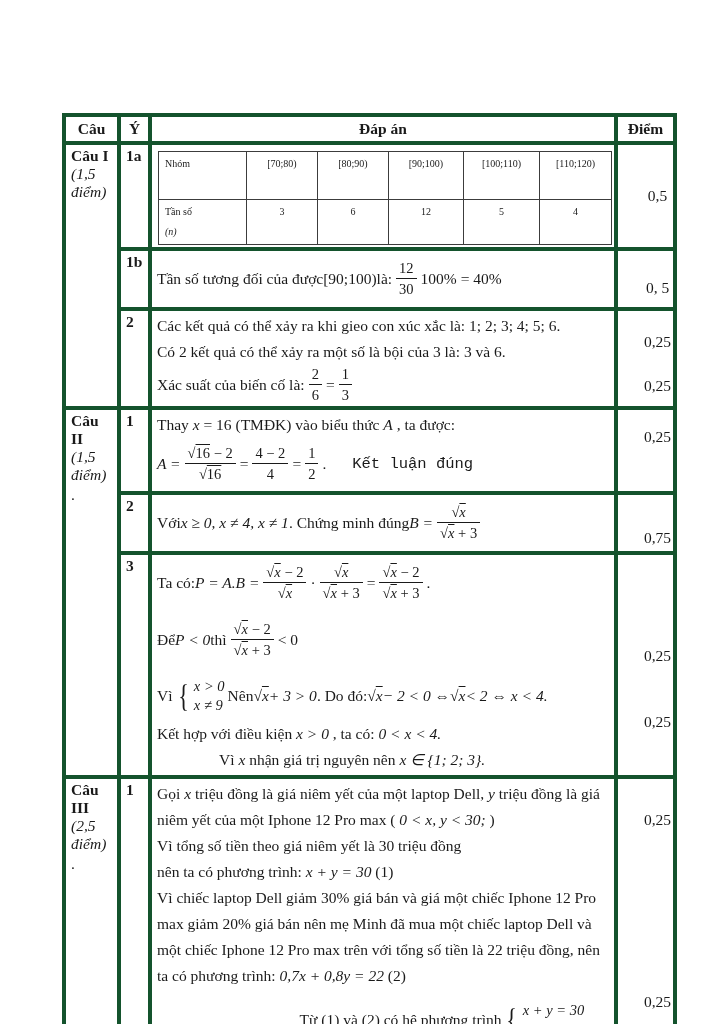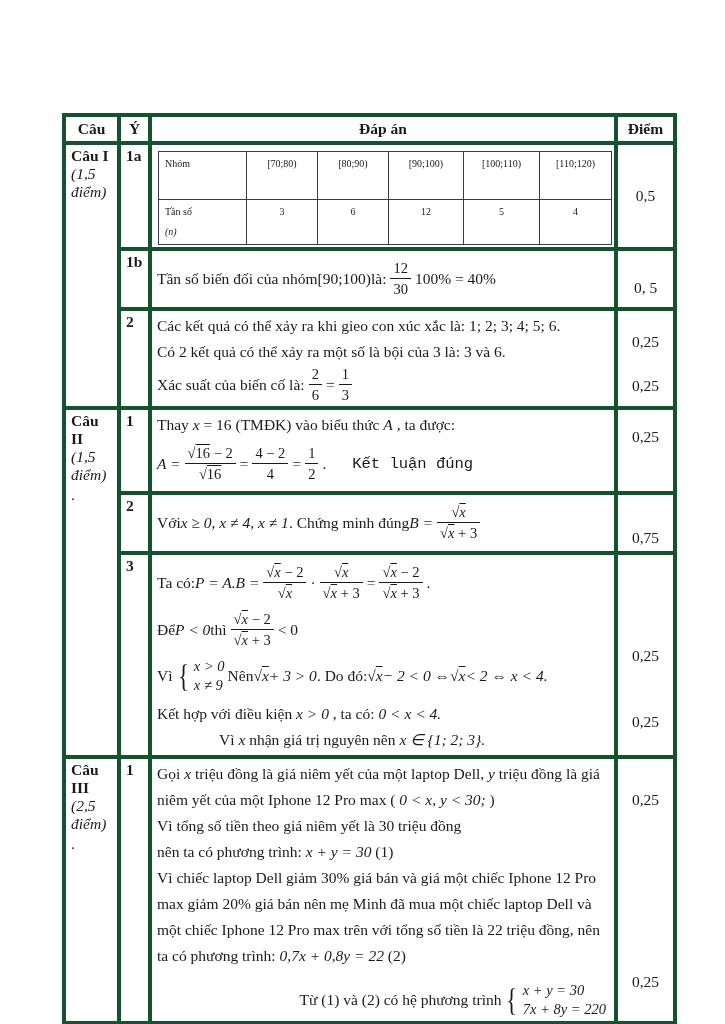--- a/index.html
+++ b/index.html
@@ -27,21 +27,21 @@
     padding: 2px 5px;
   }
   table.main th { font-weight: bold; text-align: center; height: 27px; padding: 3px 4px; }
   td.qcell { padding: 4px 5px 0 6px; }
   .qname { font-weight: bold; }
   .qnote { font-style: italic; }
   .qdot { margin-top: 2px; }
   td.idcell { font-weight: bold; text-align: left; padding-top: 4px; }
   td.anscell { padding: 4px 8px 2px 6px; line-height: 26px; }
   td.score { position: relative; padding: 0; }
-  td.score .s { position: absolute; left: 0; width: 100%; text-align: center; }
+  td.score .s { position: absolute; left: 12px; width: 100%; text-align: center; }
   .h100 { height: 100px; } .h60 { height: 60px; } .h92 { height: 92px; }
   .h85 { height: 85px; } .h200 { height: 200px; } .h248 { height: 248px; }
 
   
   table.inner {
     border-collapse: collapse; table-layout: fixed;
     width: 453px; margin: 4px 0 0 1px;
   }
   table.inner td {
     border: 1px solid #3c3c3c; font-size: 10px;
@@ -61,21 +61,21 @@
   .frac .den { display: block; padding: 1px 3px 0 3px; }
   .sq { font-style: normal; }
   .rad { text-decoration: overline; text-align: center; }
   .ansline { display: block; }
   .fline { display: flex; align-items: center; }
   .sys { display: inline-flex; align-items: center; vertical-align: middle; margin: 0 3px; }
   .sys .brace { font-size: 32px; font-weight: 400; line-height: 30px; margin-right: 3px; transform: scaleX(0.7); }
   .sys .lines { display: inline-flex; flex-direction: column; font-size: 14.5px; line-height: 19px; text-align: left; }
   .indent60 { margin-left: 62px; }
   .concl { margin-left: 26px; font-family: Liberation Mono, monospace; }
-  .mt6 { margin-top: 6px; } .mt10 { margin-top: 8px; } .mt12 { margin-top: 12px; justify-content: flex-end; }
+  .mt6 { margin-top: 6px; } .mt10 { margin-top: 18px; } .mt12 { margin-top: 12px; justify-content: flex-end; }
 </style>
 </head>
 <body>
 
 <div class="page">
 
 
   <table class="main">
     <colgroup>
       <col style="width:55px">
@@ -133,21 +133,21 @@
       </td>
       <td class="score h100">
         <span class="s" style="top:42px">0,5</span>
       </td>
     </tr>
 
     <tr>
       <td class="idcell">1b</td>
       <td class="anscell h60">
         <span class="fline mt6">
-          <span>Tần số biến đối của nhóm </span>
+          <span>Tần số tương đối của được </span>
           <span>[90;100)</span>
           <span> là: </span>
           <span class="frac">
             <span class="num">12</span>
             <span class="den">30</span>
           </span>
           <span>100% = 40%</span>
         </span>
       </td>
       <td class="score h60">

